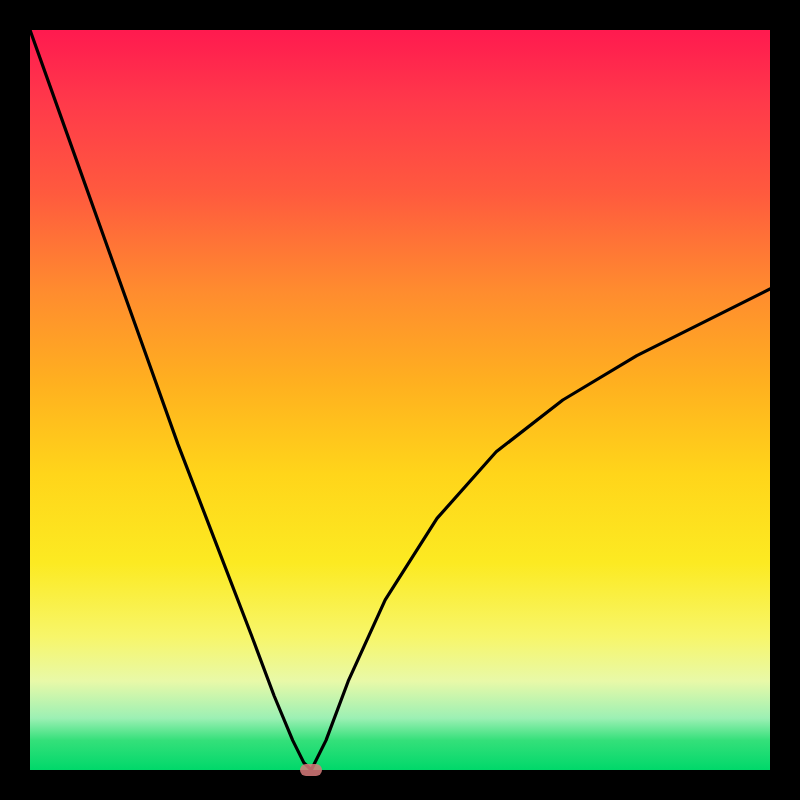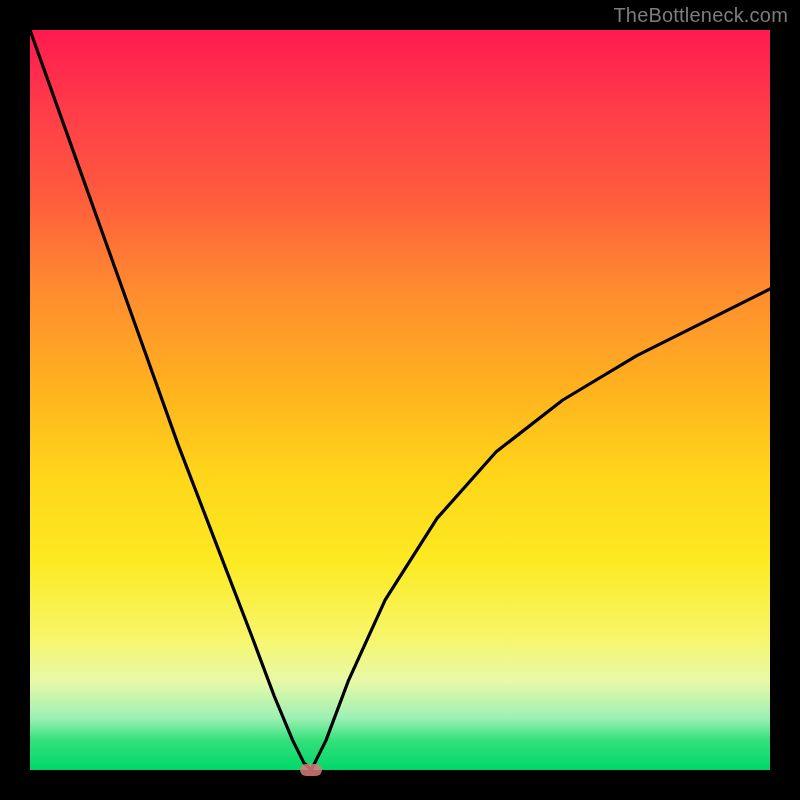--- a/index.html
+++ b/index.html
@@ -63,21 +63,20 @@
     border-radius: 6px;
     background: #d77a7a;
     opacity: 0.85;
     transform: translate(-50%, -50%);
   }
 </style>
 </head>
 <body>
 
 <div class="frame">
-  <div class="watermark">TheBottleneck.com</div>
 
   <div class="plot-area">
     <svg class="curve" width="740" height="740" viewBox="0 0 740 740">
       <path id="curve-path" fill="none" stroke="#000000" stroke-width="3.2" stroke-linecap="round" stroke-linejoin="round" d="M0.0 0.0 L37.0 103.6 L74.0 207.2 L111.0 310.8 L148.0 414.4 L185.0 510.6 L222.0 606.8 L244.2 666.0 L262.7 710.4 L273.8 732.6 L281.2 740.0 L296.0 710.4 L318.2 651.2 L355.2 569.8 L407.0 488.4 L466.2 421.8 L532.8 370.0 L606.8 325.6 L680.8 288.6 L740.0 259.0"></path>
     </svg>
     <div id="marker" class="marker" style="left: 281.2px; top: 740px; background: rgb(215, 122, 122);"></div>
   </div>
 </div>
 
 </body></html>

